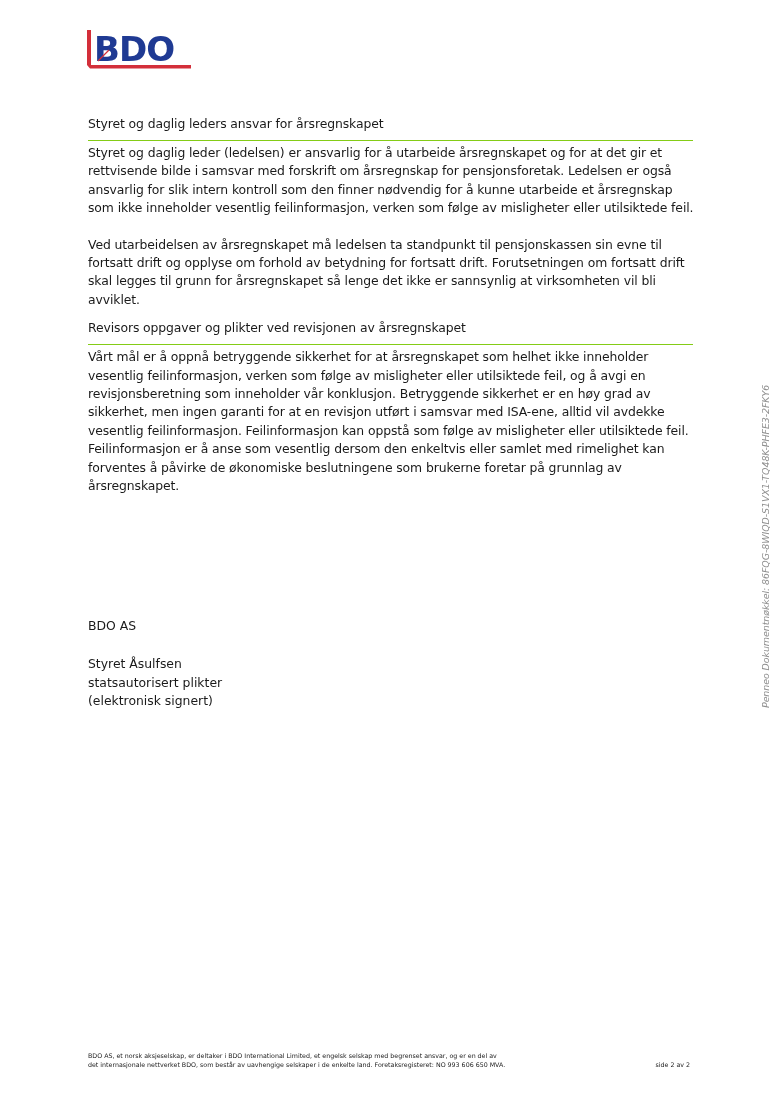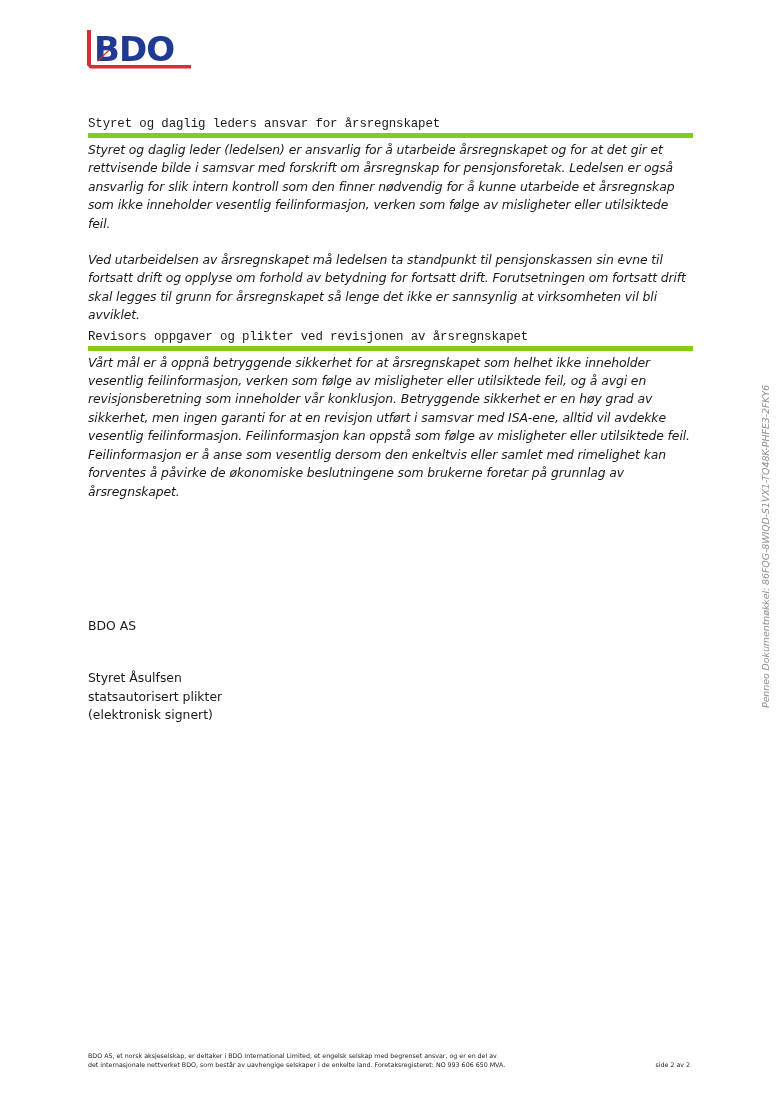--- a/index.html
+++ b/index.html
@@ -29,42 +29,40 @@
       left: 88px;
       top: 116px;
       width: 606px;
       font-size: 12.4px;
       line-height: 18.4px;
       letter-spacing: -0.1px;
     }
     .section-heading {
       font-size: 12.4px;
       line-height: 16px;
-      padding-bottom: 1px;
-      border-bottom: 5px solid #84cc16;
+      padding-bottom: 8px;
+      border-bottom: 1px solid #84cc16;
       margin: 0 0 3px 0;
       width: 605px;
       white-space: nowrap;
-      font-family: Liberation Mono, monospace;
     }
     .para {
       margin: 0 0 18px 0;
-      font-style: italic;
     }
     .para.tight { margin-bottom: 3px; }
-    .heading-2 { margin-top: 4px; }
+    .heading-2 { margin-top: 11px; }
 
     .signature {
       position: absolute;
       left: 88px;
       top: 617px;
       font-size: 12.4px;
       line-height: 18.4px;
     }
-    .signature .company { margin-bottom: 34px; }
+    .signature .company { margin-bottom: 20px; }
 
     .side-watermark {
       position: absolute;
       left: 760px;
       top: 708px;
       transform-origin: 0 0;
       transform: rotate(-90deg);
       font-size: 9.5px;
       font-style: italic;
       color: #8f8f8f;

